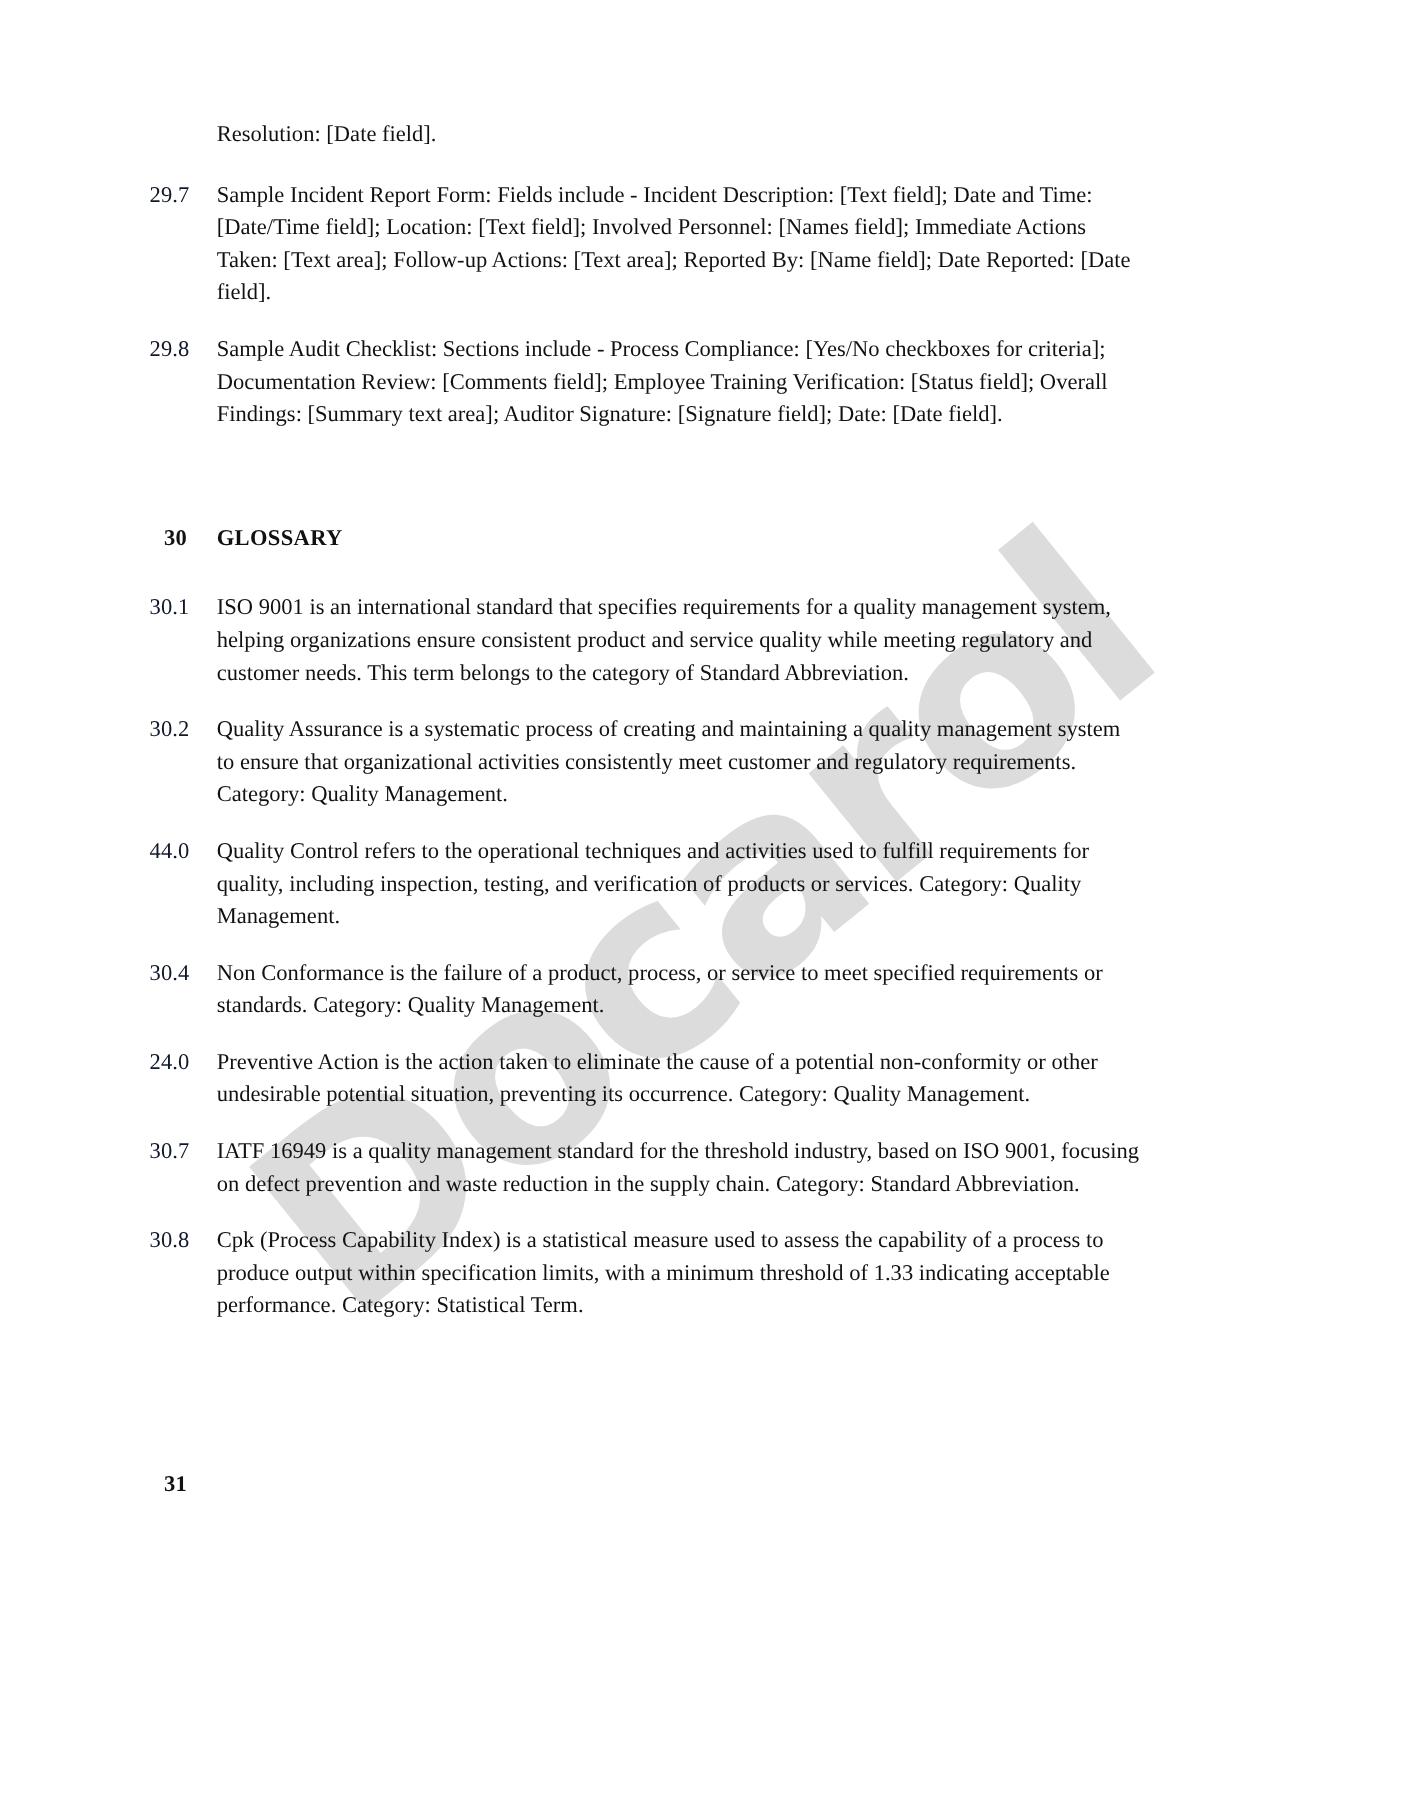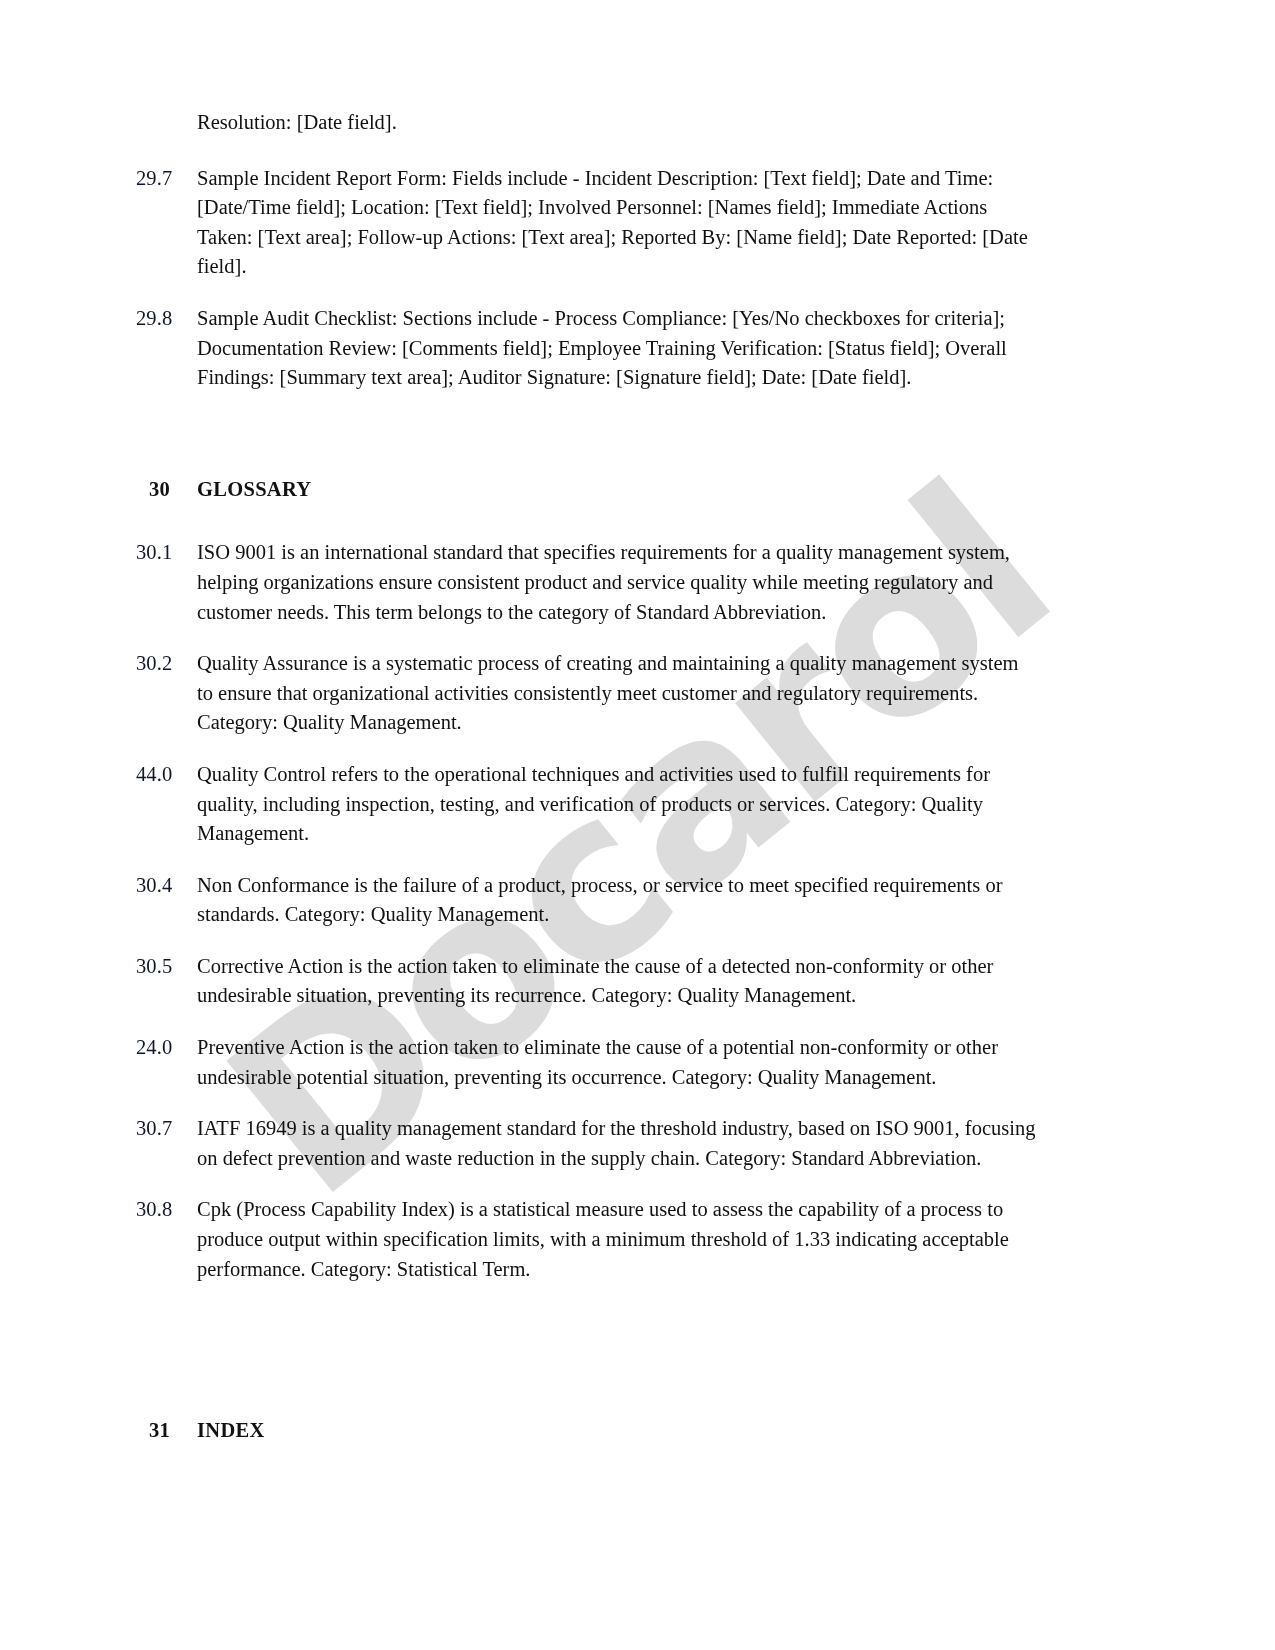--- a/index.html
+++ b/index.html
@@ -166,41 +166,36 @@
     <div class="para">
       <div class="num">44.0</div>
       <div class="body"><span class="term">Quality Control</span><span> refers to the operational techniques and activities used to fulfill requirements for quality, including inspection, testing, and verification of products or services. Category: Quality Management.</span></div>
     </div>
 
     <div class="para">
       <div class="num">30.4</div>
       <div class="body"><span class="term">Non Conformance</span><span> is the failure of a product, process, or service to meet specified requirements or standards. Category: Quality Management.</span></div>
     </div>
 
-    <div class="para">
-      <div class="num">30.5</div>
-      <div class="body"><span class="term">Corrective Action</span><span> is the action taken to eliminate the cause of a detected non-conformity or other undesirable situation, preventing its recurrence. Category: Quality Management.</span></div>
-    </div>
 
     <div class="para">
       <div class="num">24.0</div>
       <div class="body"><span class="term">Preventive Action</span><span> is the action taken to eliminate the cause of a potential non-conformity or other undesirable potential situation, preventing its occurrence. Category: Quality Management.</span></div>
     </div>
 
     <div class="para">
       <div class="num">30.7</div>
       <div class="body"><span class="term">IATF 16949</span><span> is a quality management standard for the threshold industry, based on ISO 9001, focusing on defect prevention and waste reduction in the supply chain. Category: Standard Abbreviation.</span></div>
     </div>
 
     <div class="para">
       <div class="num">30.8</div>
       <div class="body"><span class="term">Cpk</span><span> (Process Capability Index) is a statistical measure used to assess the capability of a process to produce output within specification limits, with a minimum threshold of 1.33 indicating acceptable performance. Category: Statistical Term.</span></div>
     </div>
 
     <div class="spacer-index-before"></div>
 
     <div class="heading">
       <div class="hnum">31</div>
-      <div class="htitle">INDEX</div>
     </div>
 
   </div>
 </div>
 
 </body></html>

